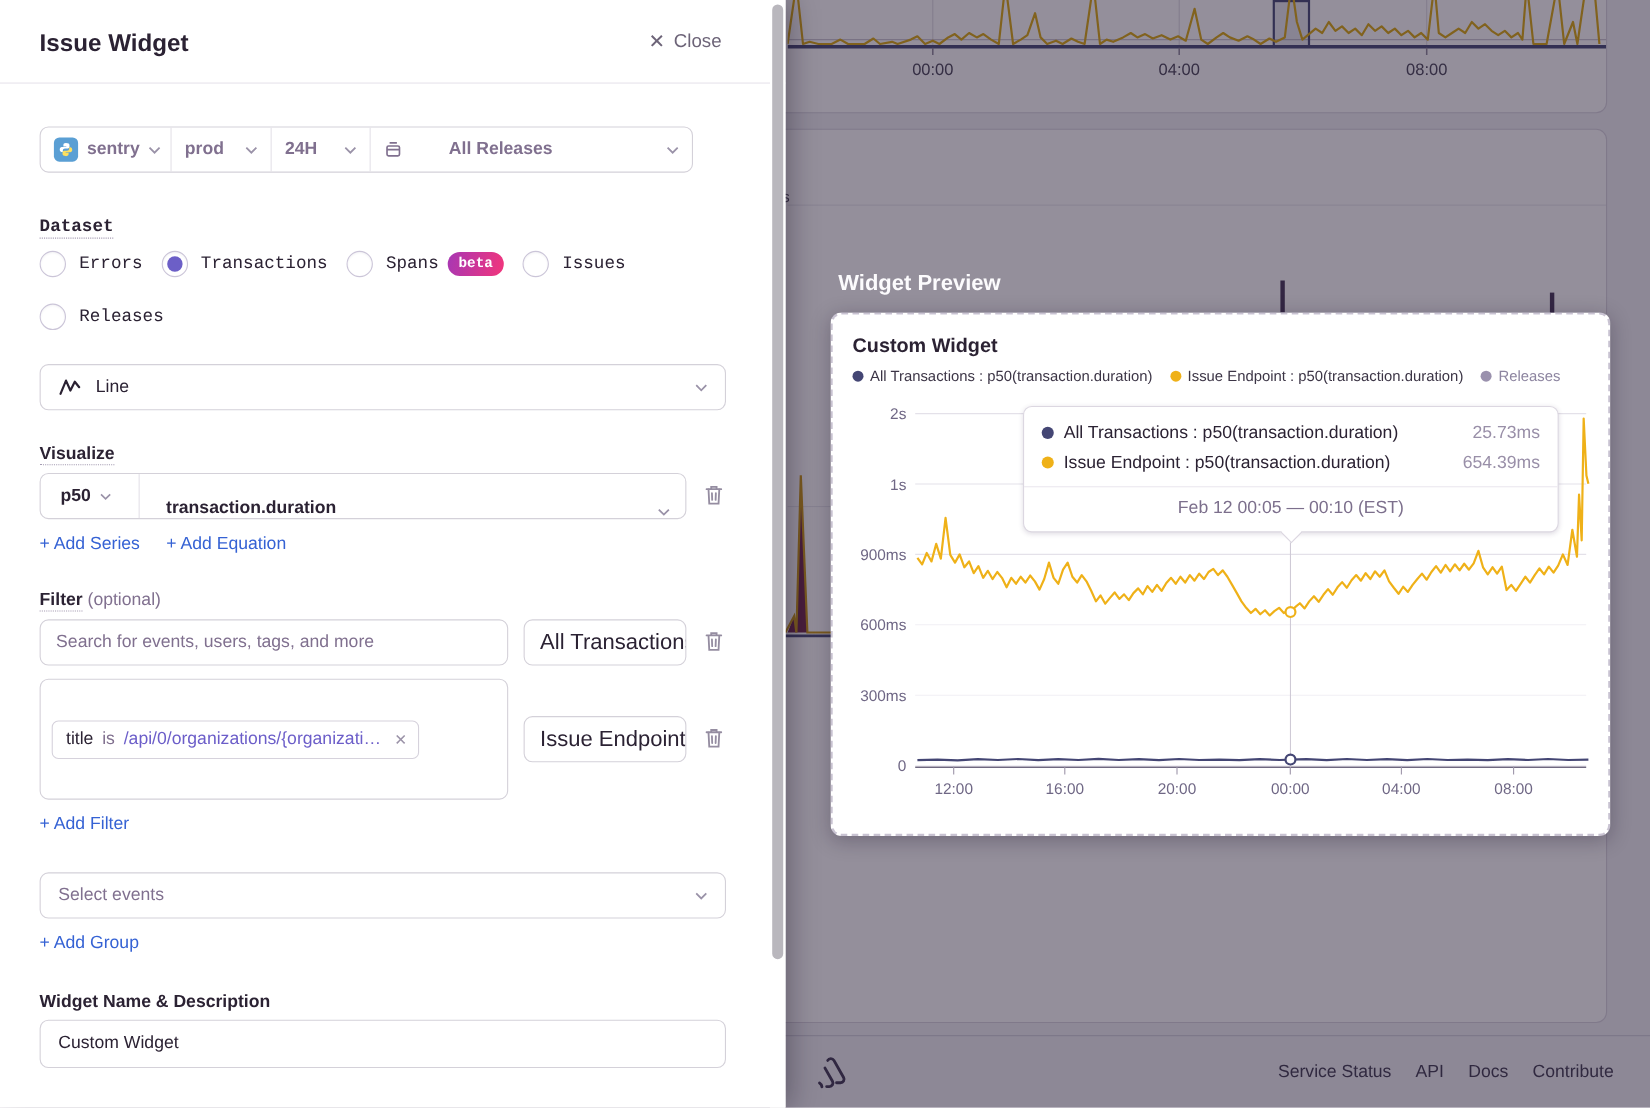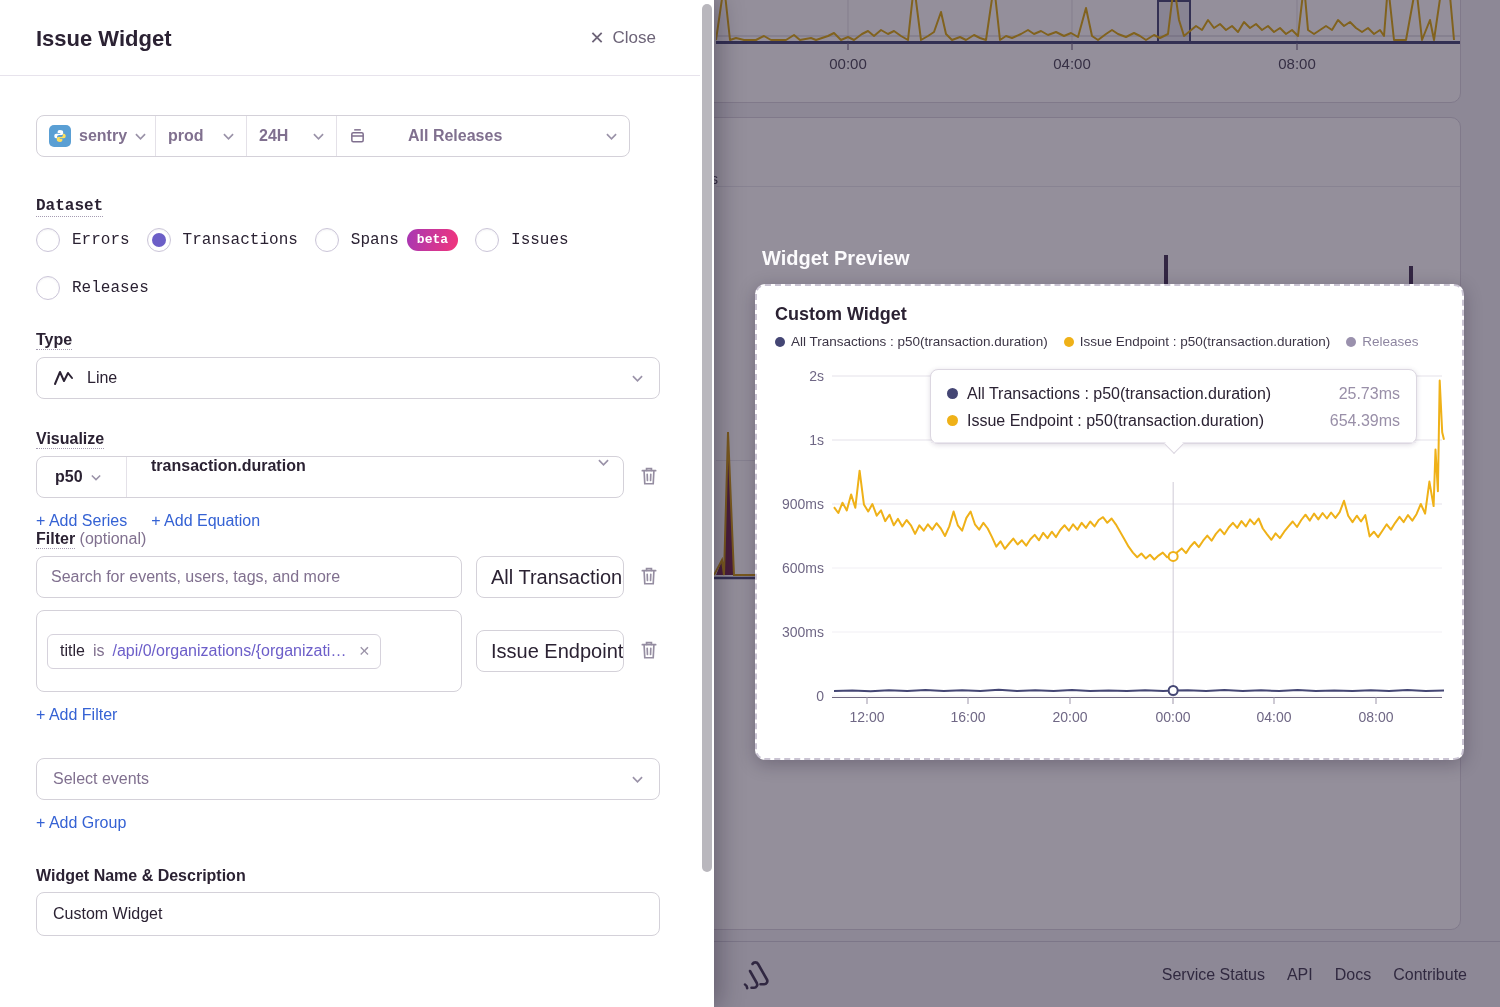--- a/index.html
+++ b/index.html
@@ -83,33 +83,33 @@
   .select-box .chev { margin-left:auto; }
   .placeholder { color:#80708f; }
 
   #type-section { margin-top:30px; }
   #type-select { margin-top:8px; width:624px; gap:12px; }
 
   #viz-section { margin-top:31px; }
   #viz-row { margin-top:8px; display:flex; align-items:center; }
   #viz-box { width:588px; height:42px; border:1px solid #d4d1d9; border-radius:8px; display:flex; align-items:stretch; background:#fff; }
   #viz-agg { width:90px; display:flex; align-items:center; gap:8px; padding:0 14px 0 18px; border-right:1px solid #e4e1e8; font-size:16px; font-weight:600; cursor:pointer; }
-  #viz-field { flex:1; display:flex; align-items:flex-start; padding:0 14px 0 24px; font-size:16px; font-weight:600; cursor:pointer; }
+  #viz-field { flex:1; display:flex; align-items:flex-end; padding:0 14px 0 24px; font-size:16px; font-weight:600; cursor:pointer; }
   #viz-field .chev { margin-left:auto; }
   .trash-btn { margin-left:14px; background:none; border:none; cursor:pointer; padding:2px; }
   .links-row { margin-top:14px; display:flex; gap:24px; font-size:16px; }
   .blue-link { color:#3562d4; text-decoration:none; cursor:pointer; }
 
-  #filter-section { }
+  #filter-section { margin-top:33px; }
   .filter-row { margin-top:8px; display:flex; align-items:center; }
   #search-input { width:426px; height:42px; border:1px solid #d4d1d9; border-radius:8px; padding:0 14px; font-size:16px; font-family:inherit; color:#2b2233; }
   #search-input::placeholder { color:#80708f; }
   .alias-box { margin-left:14px; width:148px; height:42px; border:1px solid #d4d1d9; border-radius:8px; display:flex; align-items:center; padding:0 14px; font-size:20px; color:#2b2233; overflow:hidden; white-space:nowrap; background:#fff; }
   #filter-box2-row { margin-top:12px; align-items:center; }
-  #filter-box2 { width:426px; height:82px; border:1px solid #d4d1d9; border-radius:8px; background:#fff; display:flex; align-items:center; padding:0 10px; }
+  #filter-box2 { width:426px; height:110px; border:1px solid #d4d1d9; border-radius:8px; background:#fff; display:flex; align-items:center; padding:0 10px; }
   #filter-token { display:flex; align-items:center; gap:8px; max-width:100%; border:1px solid #d6d2dc; border-radius:6px; padding:7px 10px 8px 12px; font-size:16px; background:#fff; }
   #token-key { color:#2b2233; }
   #token-op { color:#80708f; }
   #token-val { color:#6c5ec9; overflow:hidden; text-overflow:ellipsis; white-space:nowrap; max-width:236px; }
   #token-x { color:#9b93a8; font-size:14px; cursor:pointer; margin-left:2px; }
 
   #group-section { margin-top:34px; }
   #group-select { margin-top:7px; width:624px; }
 
   #name-section { margin-top:35px; }
@@ -231,20 +231,21 @@
               <span>All Transactions : p50(transaction.duration)</span>
               <span class="tt-val">25.73ms</span>
             </div>
             <div class="tt-row">
               <span class="tt-dot" style="background: rgb(239, 177, 24);"></span>
               <span>Issue Endpoint : p50(transaction.duration)</span>
               <span class="tt-val">654.39ms</span>
             </div>
           </div>
         <div id="tt-divider"></div>
+        <div id="tt-footer">Feb 12 00:05 — 00:10 (EST)</div>
         <div id="tt-arrow"></div>
       </div>
     </div>
   </div>
 
   <div id="modal">
     <div id="modal-header">
       <div id="modal-title">Issue Widget</div>
       <button id="close-btn">
         <span class="x">✕</span>
@@ -317,21 +318,20 @@
           </div>
         <div class="radio-row" id="dataset-row2" style="margin-top:22px">
             <div class="radio-item">
               <span class="radio"></span>
               <span class="radio-label">Releases</span>
             </div>
           </div>
       </div>
 
       <div id="type-section">
-        <div class="sec-label"><span class="dotted">Type</span></div>
         <div id="type-select" class="select-box">
           <svg width="22" height="18" viewBox="0 0 22 18">
               <polyline points="2,15 7,3 11,12 15,4 19,9" fill="none" stroke="#2b2233" stroke-width="2" stroke-linejoin="round" stroke-linecap="round"></polyline>
             </svg>
           <span>Line</span>
           <svg class="chev" viewBox="0 0 12 8">
               <polyline points="1,1.5 6,6.5 11,1.5" fill="none" stroke="#9a92a8" stroke-width="1.8"></polyline>
             </svg>
         </div>
       </div>

